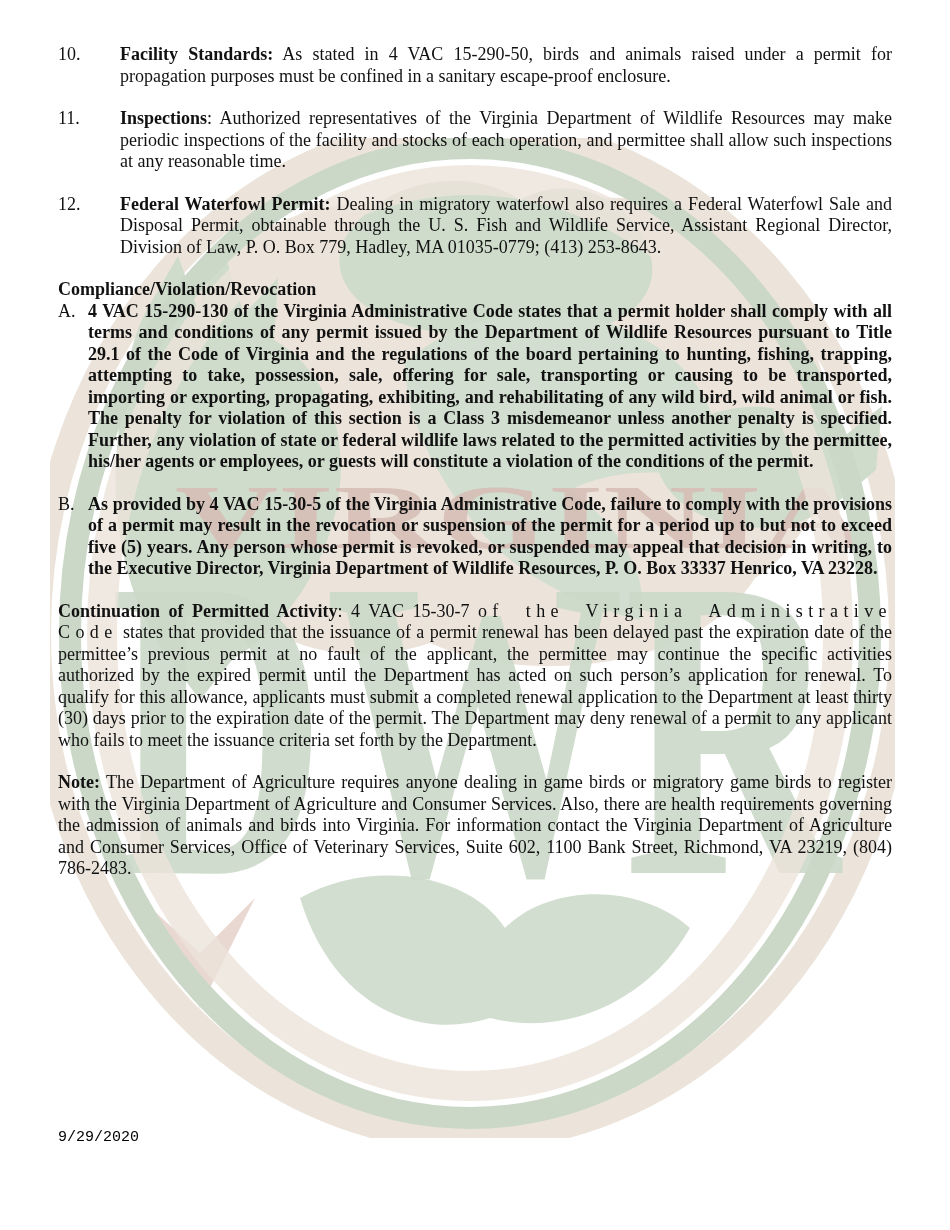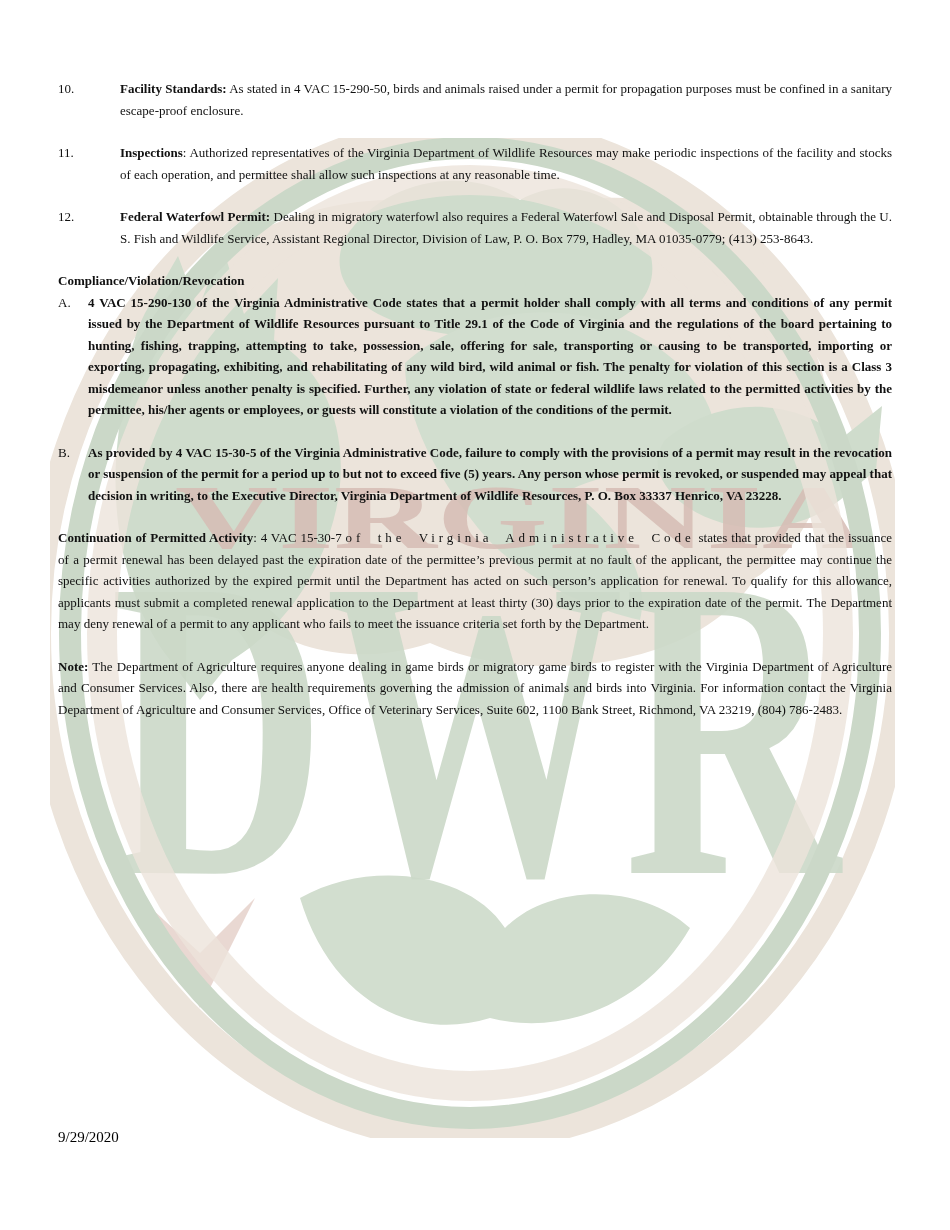--- a/index.html
+++ b/index.html
@@ -10,37 +10,37 @@
     overflow:hidden;
     font-family:"Liberation Serif","DejaVu Serif",serif;
     color:#111;
   }
   #watermark{
     position:absolute;left:50px;top:138px;width:845px;height:1000px;
     z-index:0;pointer-events:none;
   }
   #content{
     position:relative;z-index:1;
-    padding:78px 58px 0 58px;
-    font-size:13px;line-height:21.5px;
+    padding:44px 58px 0 58px;
+    font-size:18px;line-height:21.5px;
   }
   .item{display:flex;margin-bottom:21px;}
   .num{width:62px;flex:0 0 62px;}
   .ibody{flex:1;text-align:justify;}
   .bold{font-weight:bold;}
   .subitems{margin-top:0;}
   .subitem{display:flex;margin-top:0;}
   .subitem + .subitem{margin-top:21px;}
   .sublabel{width:30px;flex:0 0 30px;}
   .subtext{flex:1;text-align:justify;font-weight:bold;}
   .spaced{letter-spacing:0.30em;word-spacing:0.45em;}
   .note{text-align:justify;margin:0;}
   #footer-date{
     position:absolute;left:58px;top:1129px;z-index:1;
-    font-family:Liberation Serif, serif;
+    font-family:Liberation Mono, monospace;
     font-size:15px;color:#000;
   }
   .wm-serif{font-family:"Liberation Serif","DejaVu Serif",serif;font-weight:bold;}
 </style>
 </head>
 <body>
 
 <svg id="watermark" viewBox="0 0 845 1000" aria-hidden="true">
 
   <ellipse cx="420" cy="495" rx="432" ry="505" fill="none" stroke="#ece4db" stroke-width="26"></ellipse>

